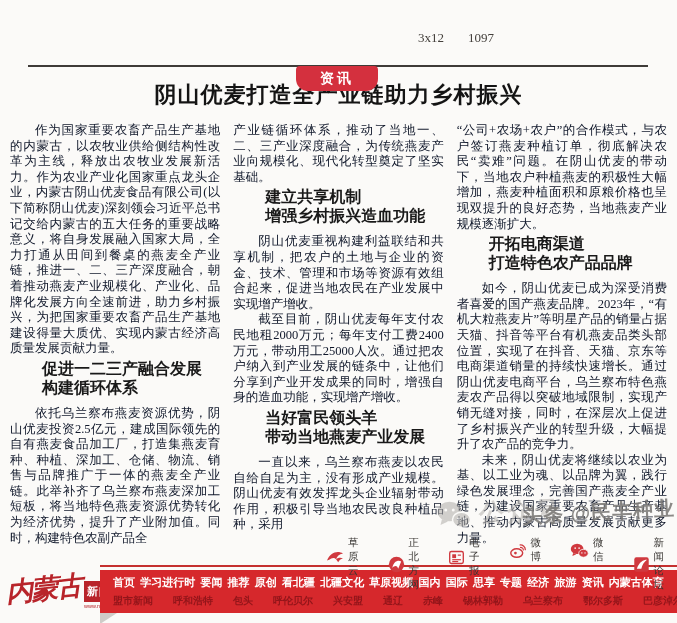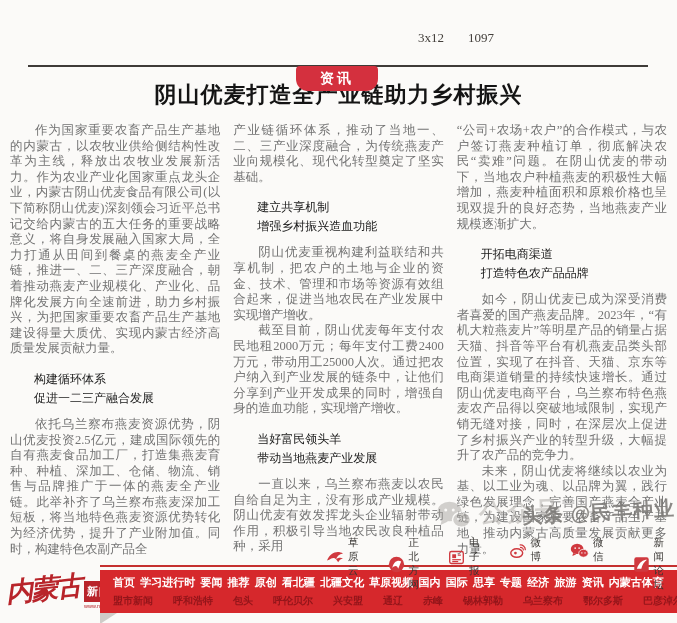--- a/index.html
+++ b/index.html
@@ -11,23 +11,23 @@
   .top-rule{position:absolute;top:65px;left:28px;width:620px;height:2px;background:#3f3b38;}
   .badge{position:absolute;top:66px;left:296px;width:82px;height:25px;background:#d4303e;
     color:#fff;font-size:14px;font-weight:bold;letter-spacing:3px;display:flex;align-items:center;
     justify-content:center;border-radius:4px 4px 12px 12px;z-index:3;}
   .title{position:absolute;top:80px;left:0;width:677px;margin:0;text-align:center;
     font-size:22px;font-weight:bold;color:#141414;letter-spacing:1px;}
 
   .columns{position:absolute;top:123px;left:10px;width:657px;display:flex;gap:13px;}
   .col{flex:1;min-width:0;}
   .para{margin:0;text-indent:2em;text-align:justify;font-size:12.5px;line-height:15.6px;
-    color:#737373;font-family:"Liberation Serif","DejaVu Serif",serif;}
+    color:#0f172a;font-family:"Liberation Serif","DejaVu Serif",serif;}
   .para.no-indent{text-indent:0;}
-  .subhead{margin:13px 0 9px 0;padding-left:2em;font-size:12px;font-weight:normal;
+  .subhead{margin:2px 0 9px 0;padding-left:2em;font-size:16px;font-weight:bold;
     color:#191919;line-height:19px;}
 
   .wm-icon{position:absolute;left:436px;top:499px;opacity:.5;z-index:4;}
   .wm-gzh{position:absolute;left:479px;top:495px;font-size:25px;font-weight:bold;color:#b5b2ae;
     opacity:.55;letter-spacing:3px;transform:rotate(-2deg);z-index:4;}
   .wm-brand{position:absolute;left:522px;top:499px;font-size:20px;font-weight:bold;color:#7c7a77;
     opacity:.88;letter-spacing:1px;transform:rotate(-3deg);z-index:5;white-space:nowrap;}
 
   .toolbar{position:absolute;top:536px;left:326px;display:flex;align-items:flex-start;gap:29px;z-index:6;}
   .tb-item{display:flex;align-items:center;gap:4px;cursor:pointer;}
@@ -63,22 +63,22 @@
   </div>
 
   <div class="top-rule"></div>
   <div class="badge">资讯</div>
   <h1 class="title">阴山优麦打造全产业链助力乡村振兴</h1>
 
   <div class="columns">
       <div class="col">
         <p class="para">作为国家重要农畜产品生产基地的内蒙古，以农牧业供给侧结构性改革为主线，释放出农牧业发展新活力。作为农业产业化国家重点龙头企业，内蒙古阴山优麦食品有限公司(以下简称阴山优麦)深刻领会习近平总书记交给内蒙古的五大任务的重要战略意义，将自身发展融入国家大局，全力打通从田间到餐桌的燕麦全产业链，推进一、二、三产深度融合，朝着推动燕麦产业规模化、产业化、品牌化发展方向全速前进，助力乡村振兴，为把国家重要农畜产品生产基地建设得量大质优、实现内蒙古经济高质量发展贡献力量。</p>
         <div class="subhead">
+          <div>促进一二三产融合发展</div>
           <div>构建循环体系</div>
-          <div>促进一二三产融合发展</div>
         </div>
         <p class="para">依托乌兰察布燕麦资源优势，阴山优麦投资2.5亿元，建成国际领先的自有燕麦食品加工厂，打造集燕麦育种、种植、深加工、仓储、物流、销售与品牌推广于一体的燕麦全产业链。此举补齐了乌兰察布燕麦深加工短板，将当地特色燕麦资源优势转化为经济优势，提升了产业附加值。同时，构建特色农副产品全</p>
       </div>
       <div class="col">
         <p class="para no-indent">产业链循环体系，推动了当地一、二、三产业深度融合，为传统燕麦产业向规模化、现代化转型奠定了坚实基础。</p>
         <div class="subhead">
           <div>建立共享机制</div>
           <div>增强乡村振兴造血功能</div>
         </div>
         <p class="para">阴山优麦重视构建利益联结和共享机制，把农户的土地与企业的资金、技术、管理和市场等资源有效组合起来，促进当地农民在产业发展中实现增产增收。</p>

